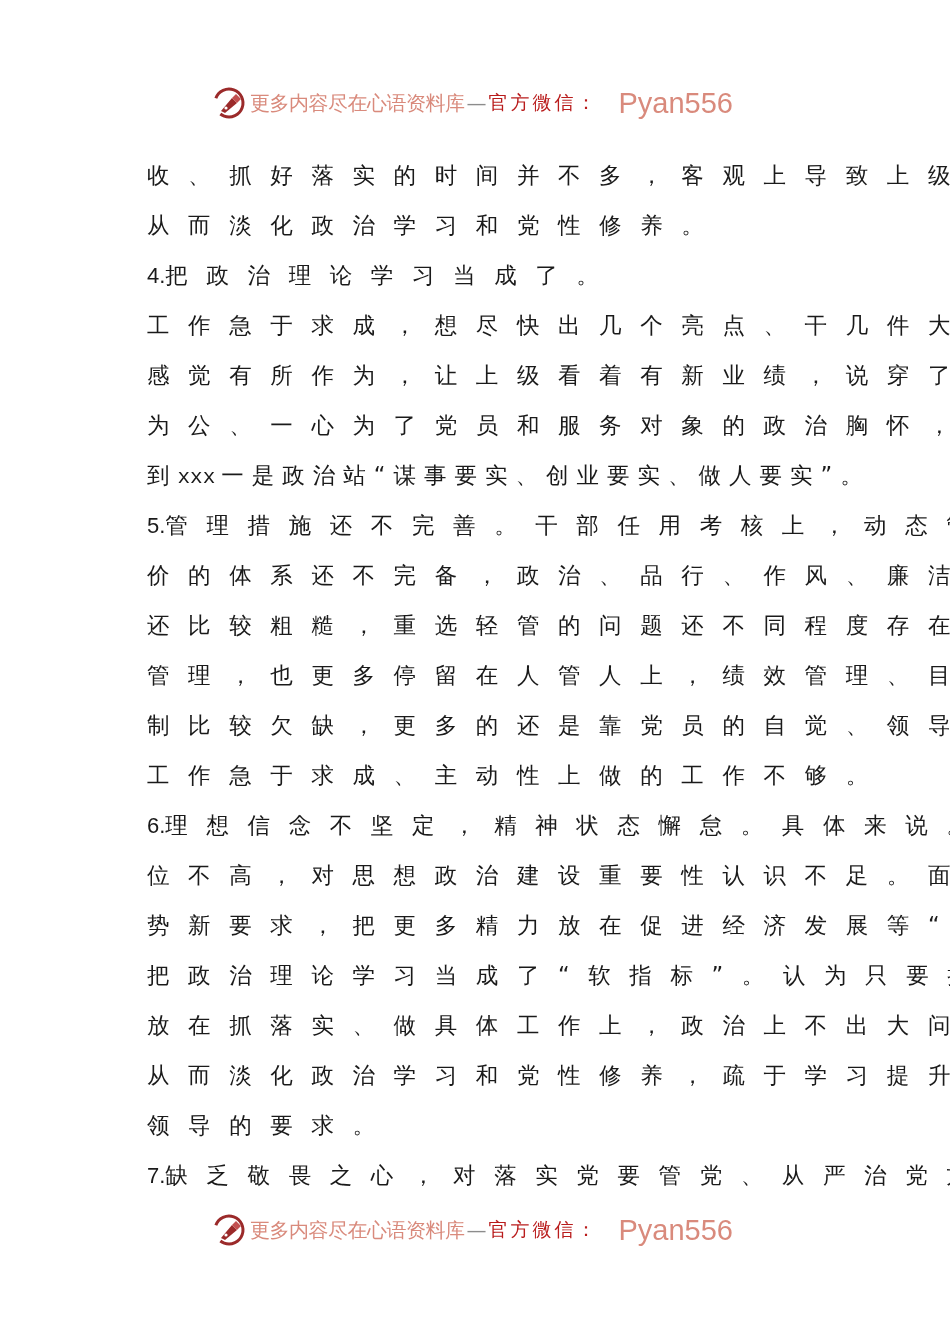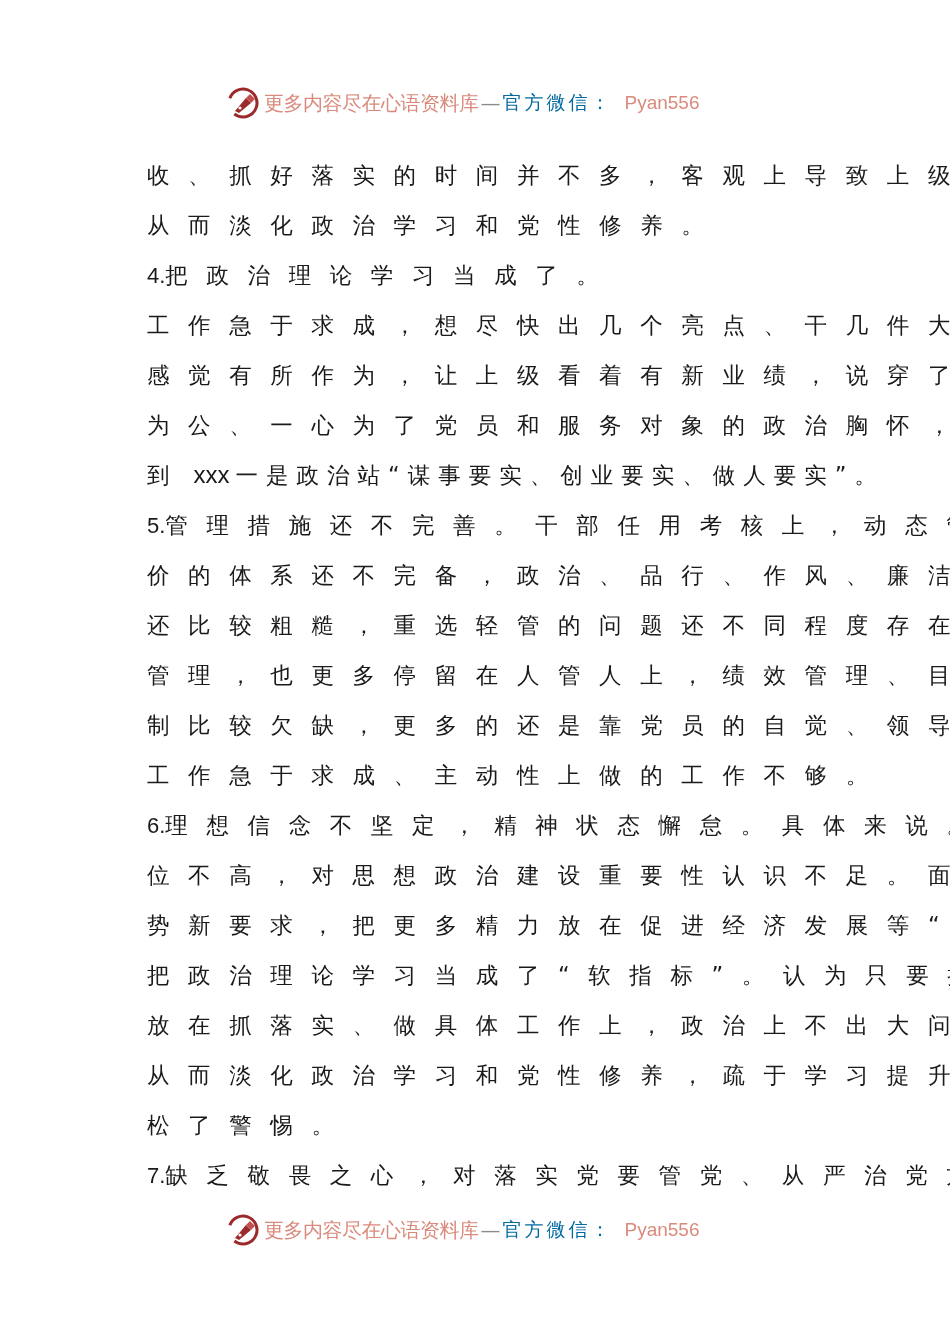--- a/index.html
+++ b/index.html
@@ -10,21 +10,21 @@
     body {
       width: 950px;
       height: 1344px;
       position: relative;
       overflow: hidden;
       font-family: "DejaVu Sans", "Liberation Sans", sans-serif;
       color: #1a1a1a;
     }
     .banner {
       position: absolute;
-      left: 226px;
+      left: 212px;
       height: 40px;
       display: flex;
       align-items: center;
       white-space: nowrap;
     }
     .banner.top { top: 83px; }
     .banner.bottom { top: 1210px; }
     .banner .logo {
       width: 34px;
       height: 34px;
@@ -36,30 +36,30 @@
       font-family: "DejaVu Serif", "Liberation Serif", serif;
       font-size: 20px;
       letter-spacing: -0.5px;
     }
     .banner .dash {
       color: #8c8c8c;
       font-size: 20px;
       margin: 0 2px;
     }
     .banner .wechat {
-      color: #0369a1;
+      color: #b91c1c;
       font-family: Liberation Sans, sans-serif;
       font-size: 19px;
       letter-spacing: 3px;
     }
     .banner .handle {
       color: #d98a7c;
       font-family: "Liberation Sans", sans-serif;
-      font-size: 19px;
-      margin-left: 12px;
+      font-size: 29px;
+      margin-left: 20px;
     }
     .content {
       position: absolute;
       left: 147px;
       top: 150px;
       width: 665px;
     }
     .line {
       height: 50px;
       line-height: 50px;
@@ -69,25 +69,24 @@
       overflow: visible;
     }
     .line .num {
       font-family: "Liberation Sans", sans-serif;
       letter-spacing: 0;
       font-size: 22px;
     }
     .line .num + span { letter-spacing: 18.6px; }
     .line.tight { letter-spacing: 8px; }
     .latin {
-      font-family: Liberation Sans, sans-serif;
+      font-family: Liberation Mono, monospace;
       letter-spacing: 0;
-      font-size: 24px;
+      font-size: 21px;
       margin-right: 6px;
-      margin-left: 16px;
     }
   </style>
 </head>
 <body>
 
 <div class="banner top">
   <svg class="logo" viewBox="0 0 34 34">
     <circle cx="17" cy="17" r="14" fill="none" stroke="#9b2a2a" stroke-width="3" stroke-dasharray="70 18" transform="rotate(200 17 17)"></circle>
     <path d="M9 25 L20 12 L25 17 L13 27 Z" fill="#9b2a2a"></path>
     <path d="M20 12 L24 8 L29 13 L25 17 Z" fill="#c25050"></path>
@@ -112,21 +111,21 @@
   <div class="line"><span>还比较粗糙，重选轻管的问题还不同程度存在。对党员的</span></div>
   <div class="line"><span>管理，也更多停留在人管人上，绩效管理、目标管理的机</span></div>
   <div class="line"><span>制比较欠缺，更多的还是靠党员的自觉、领导的要求，激</span></div>
   <div class="line"><span>工作急于求成、主动性上做的工作不够。</span></div>
   <div class="line"><span class="num">6.</span><span>理想信念不坚定，精神状态懈怠。具体来说。一是政治站</span></div>
   <div class="line"><span>位不高，对思想政治建设重要性认识不足。面对当前新形</span></div>
   <div class="line"><span>势新要求，把更多精力放在促进经济发展等“硬指标”上</span></div>
   <div class="line"><span>把政治理论学习当成了“软指标”。认为只要把主要精力</span></div>
   <div class="line"><span>放在抓落实、做具体工作上，政治上不出大问题就可以了</span></div>
   <div class="line"><span>从而淡化政治学习和党性修养，疏于学习提升，思想上放</span></div>
-  <div class="line"><span>松了警惕。</span></div>
+  <div class="line"><span>领导的要求。</span></div>
   <div class="line"><span class="num">7.</span><span>缺乏敬畏之心，对落实党要管党、从严治党方针的重要性</span></div>
 </div>
 
 <div class="banner bottom">
   <svg class="logo" viewBox="0 0 34 34">
     <circle cx="17" cy="17" r="14" fill="none" stroke="#9b2a2a" stroke-width="3" stroke-dasharray="70 18" transform="rotate(200 17 17)"></circle>
     <path d="M9 25 L20 12 L25 17 L13 27 Z" fill="#9b2a2a"></path>
     <path d="M20 12 L24 8 L29 13 L25 17 Z" fill="#c25050"></path>
     <circle cx="14" cy="22" r="1.6" fill="#ffffff"></circle>
   </svg>

